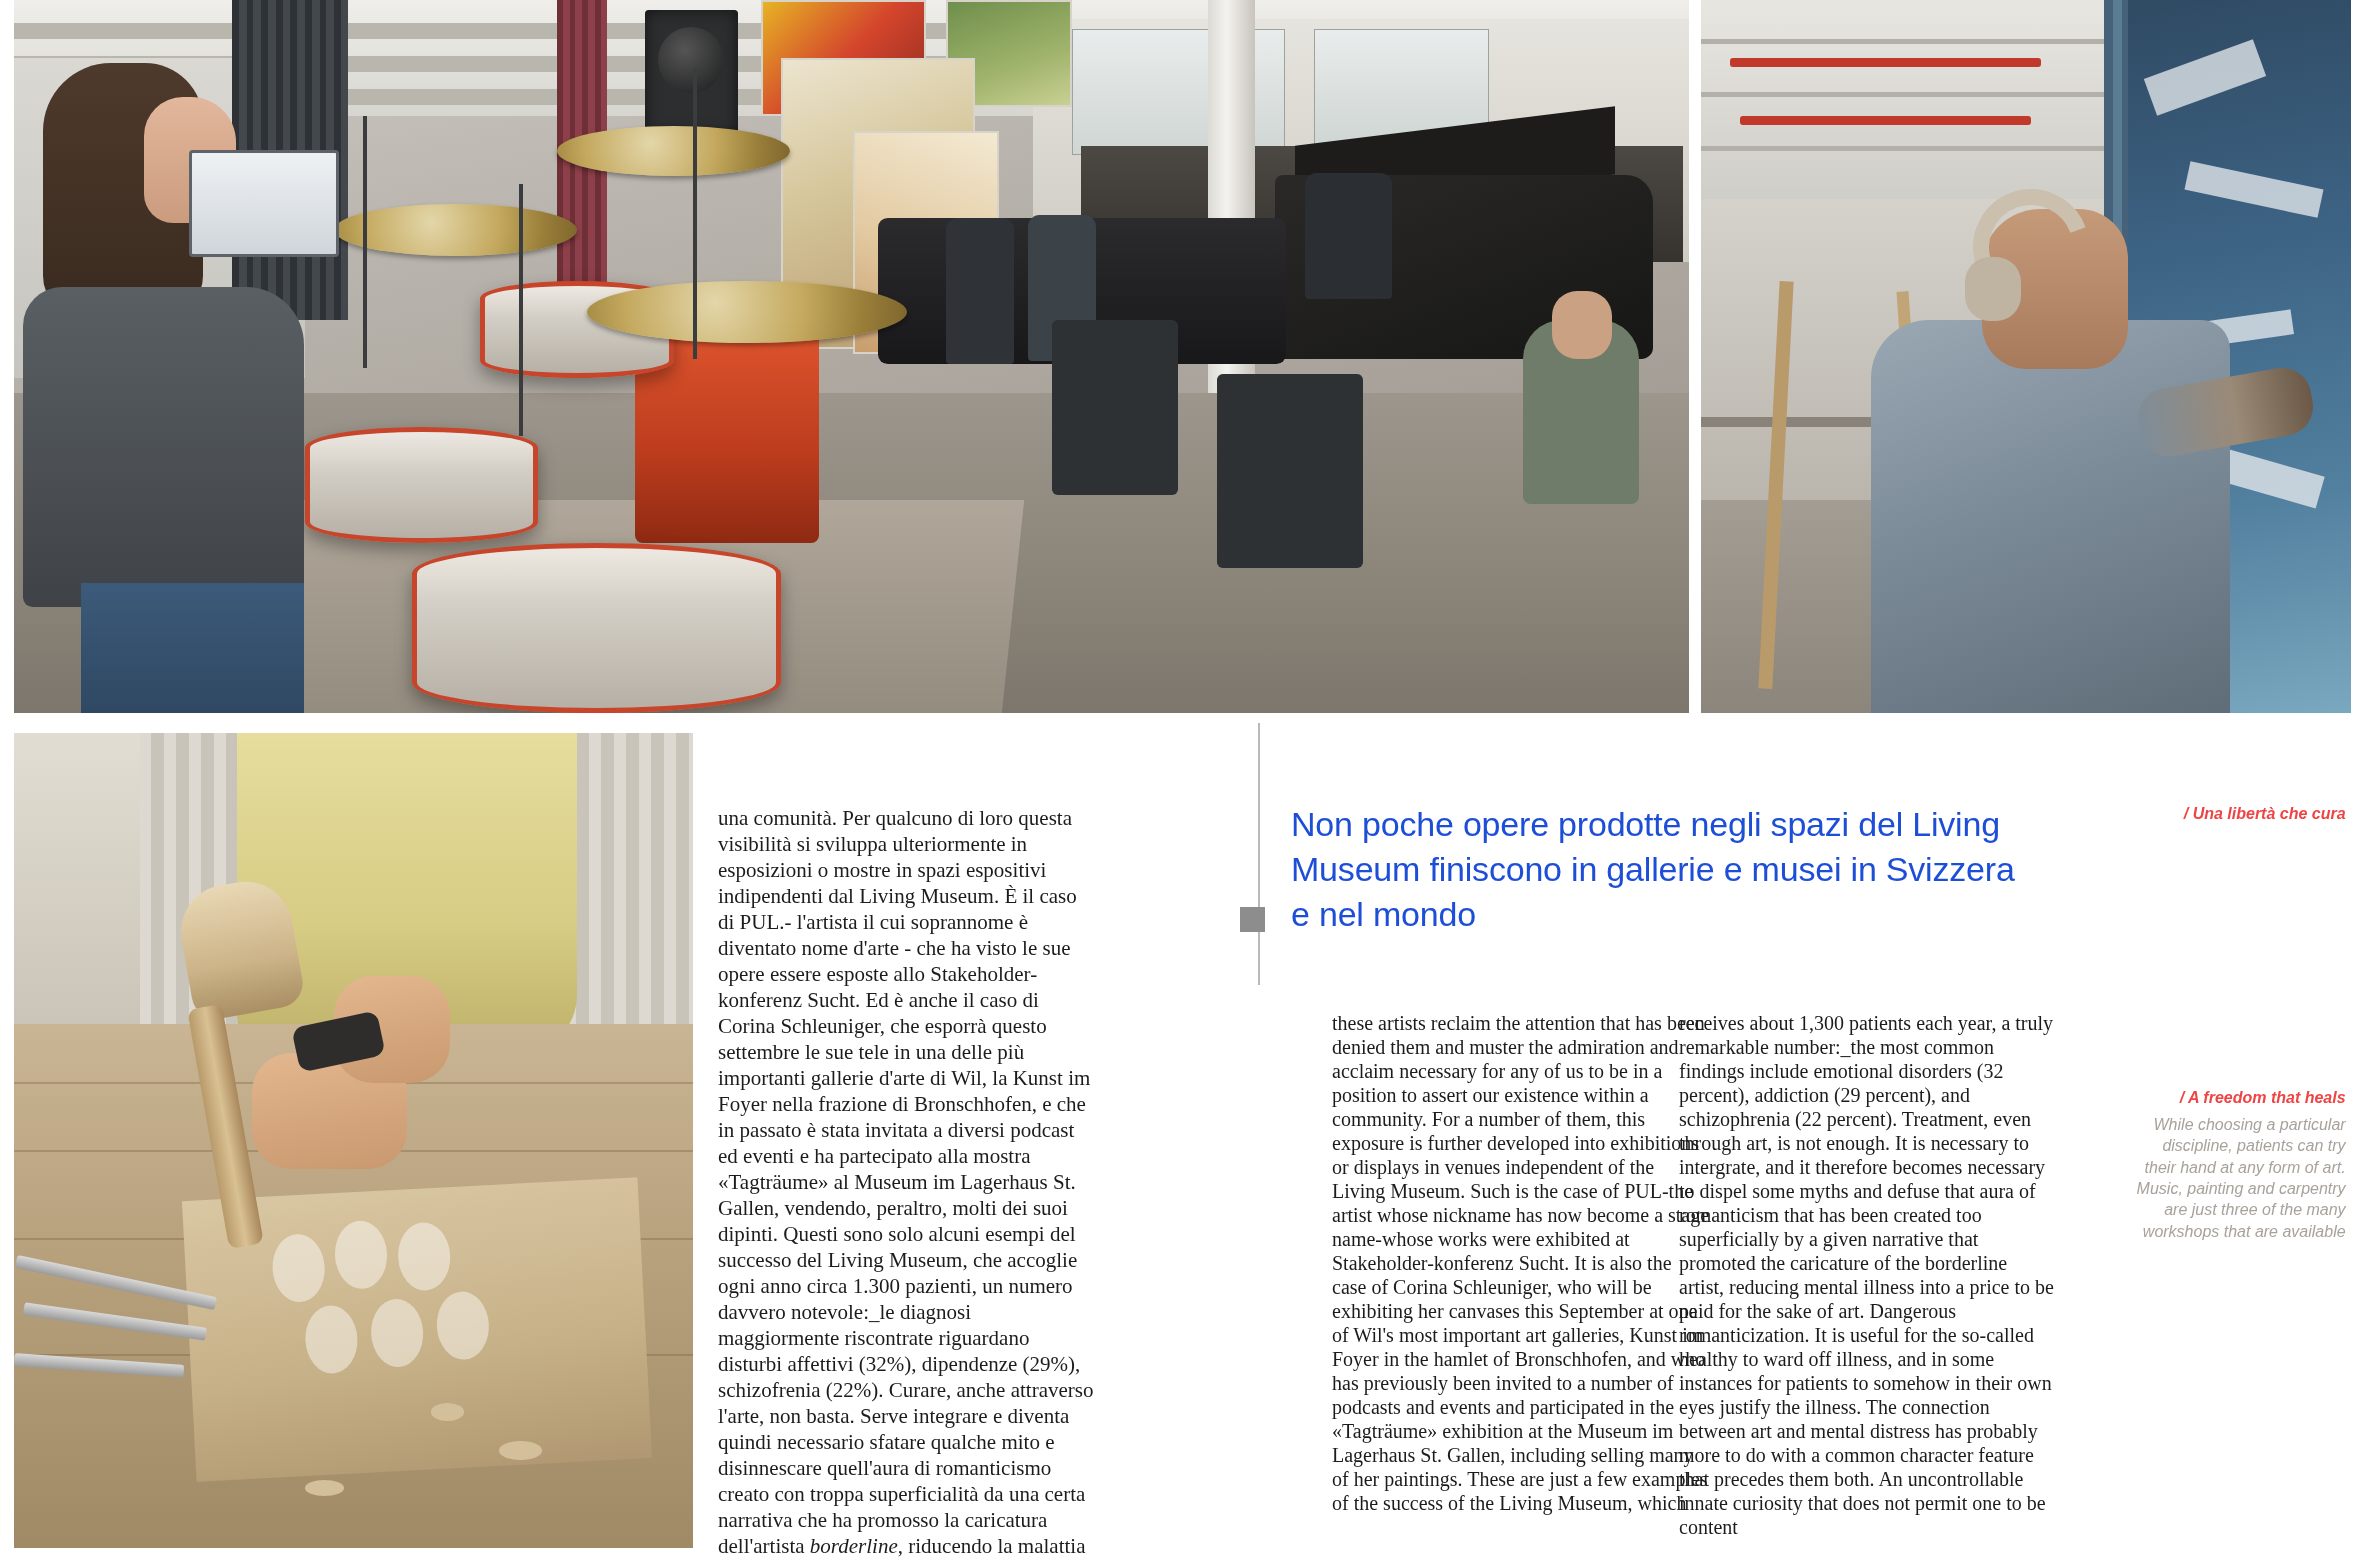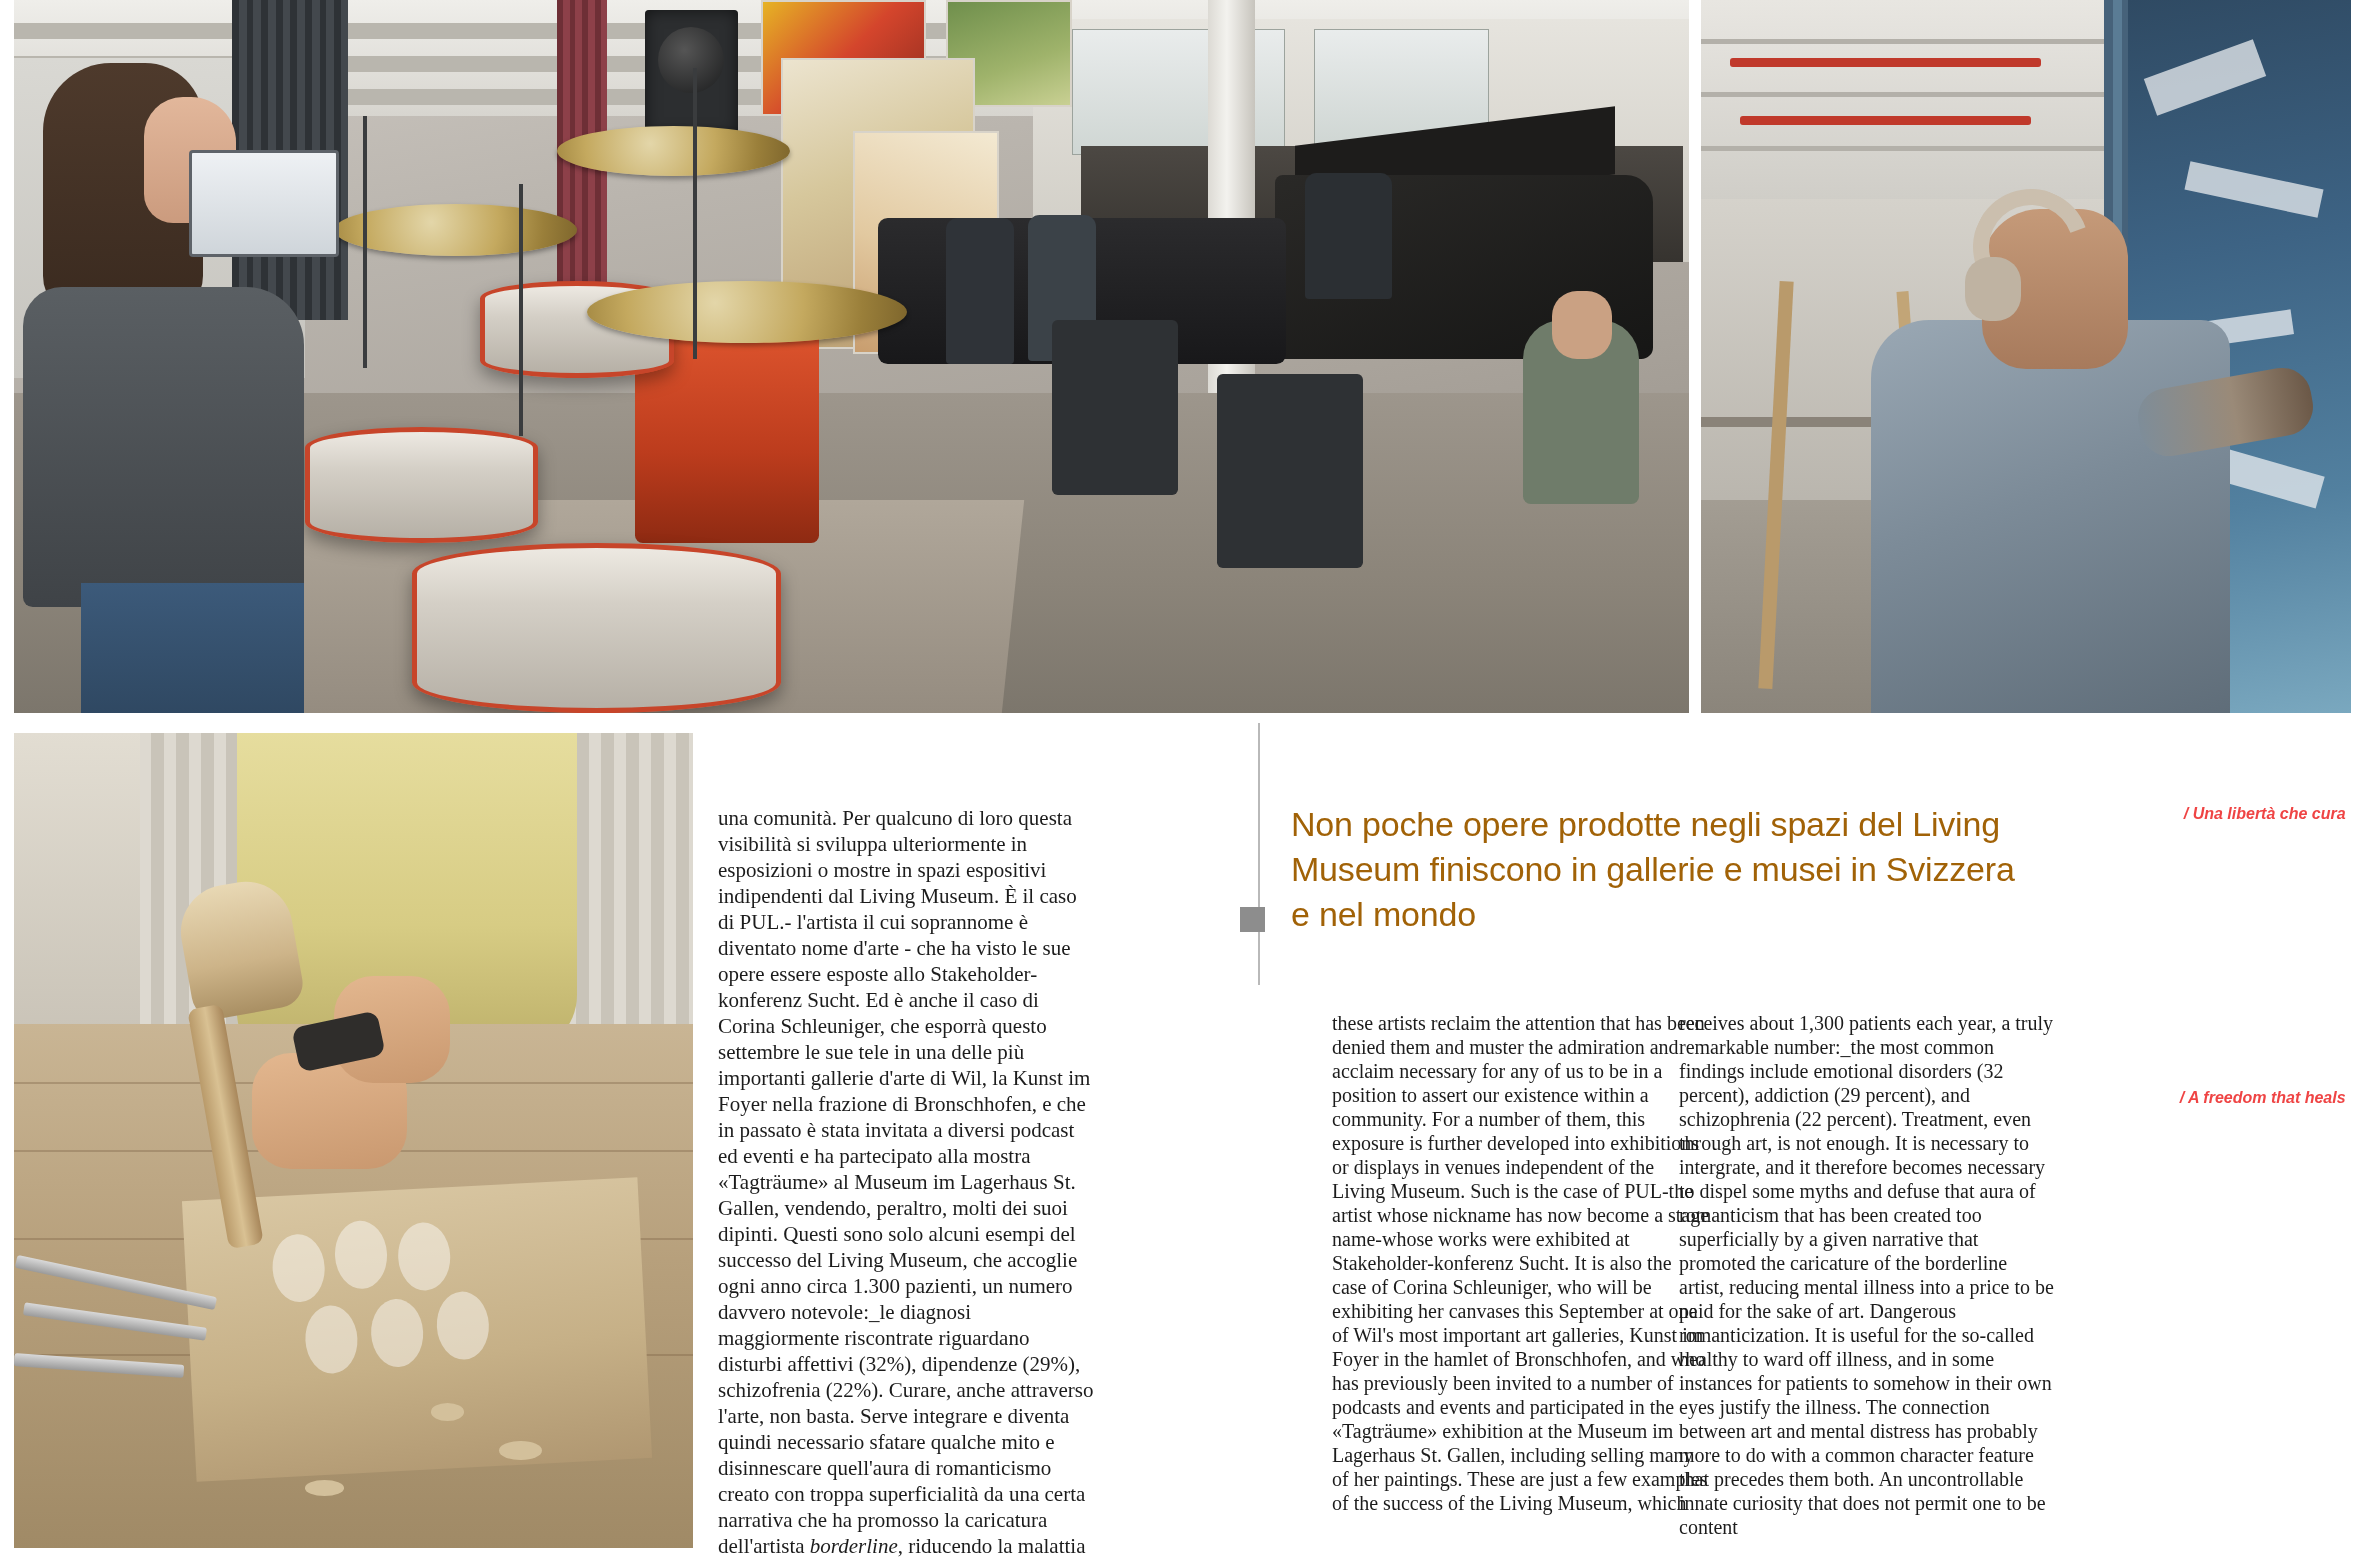--- a/index.html
+++ b/index.html
@@ -316,21 +316,21 @@
   #col-italian em { font-style: italic; }
 
   
   #pullquote {
     position: absolute;
     left: 1291px; top: 802px;
     width: 737px;
     font-family: "Liberation Sans", sans-serif;
     font-size: 34px;
     line-height: 45px;
-    color: #a16207;
+    color: #1d4ed8;
     letter-spacing: -0.2px;
   }
   #pullquote-marker {
     position: absolute;
     left: 1240px; top: 907px;
     width: 25px; height: 25px;
     background: #8d8d8d;
   }
 
   
@@ -487,14 +487,15 @@
 
 <div class="col-en" id="col-en-1">these artists reclaim the attention that has been denied them and muster the admiration and acclaim necessary for any of us to be in a position to assert our existence within a community. For a number of them, this exposure is further developed into exhibitions or displays in venues independent of the Living Museum. Such is the case of PUL-the artist whose nickname has now become a stage name-whose works were exhibited at Stakeholder-konferenz Sucht. It is also the case of Corina Schleuniger, who will be exhibiting her canvases this September at one of Wil's most important art galleries, Kunst im Foyer in the hamlet of Bronschhofen, and who has previously been invited to a number of podcasts and events and participated in the «Tagträume» exhibition at the Museum im Lagerhaus St. Gallen, including selling many of her paintings. These are just a few examples of the success of the Living Museum, which</div>
 <div class="col-en" id="col-en-2">receives about 1,300 patients each year, a truly remarkable number:_the most common findings include emotional disorders (32 percent), addiction (29 percent), and schizophrenia (22 percent). Treatment, even through art, is not enough. It is necessary to intergrate, and it therefore becomes necessary to dispel some myths and defuse that aura of romanticism that has been created too superficially by a given narrative that promoted the caricature of the borderline artist, reducing mental illness into a price to be paid for the sake of art. Dangerous romanticization. It is useful for the so-called healthy to ward off illness, and in some instances for patients to somehow in their own eyes justify the illness. The connection between art and mental distress has probably more to do with a common character feature that precedes them both. An uncontrollable innate curiosity that does not permit one to be content</div>
 
 <div class="sidenote" id="sidenote-it">
   <span class="sn-title">/ Una libertà che cura</span>
 </div>
 
 <div class="sidenote" id="sidenote-en">
   <span class="sn-title">/ A freedom that heals</span>
+  <span>While choosing a particular discipline, patients can try their hand at any form of art. Music, painting and carpentry are just three of the many workshops that are available</span>
 </div>
 
 
 </body></html>

